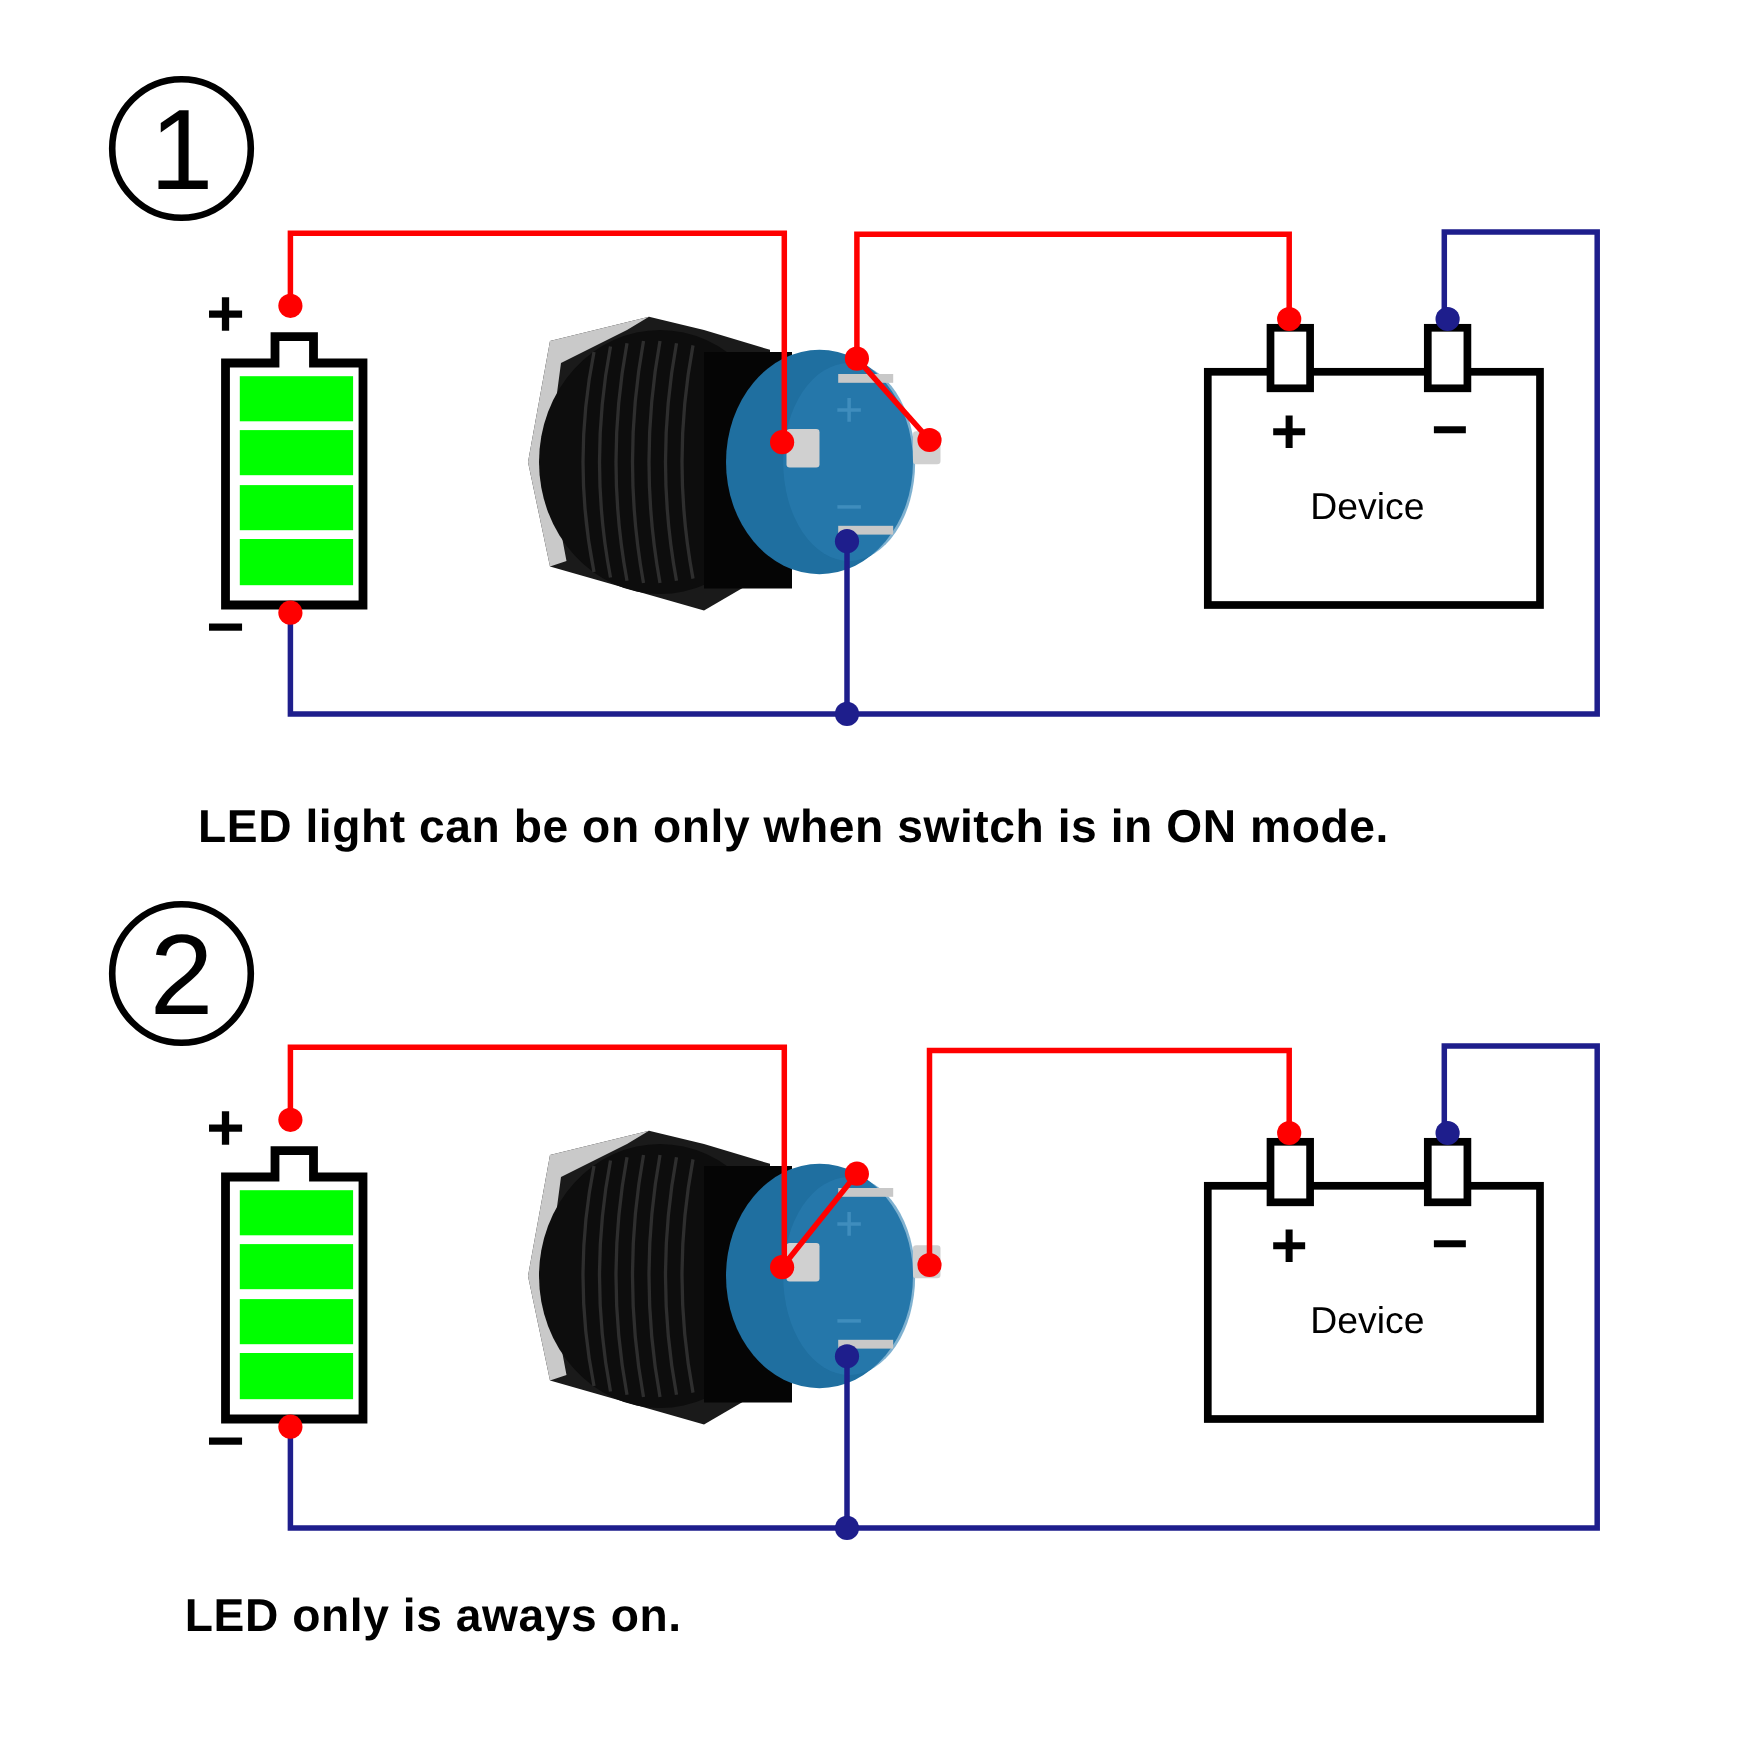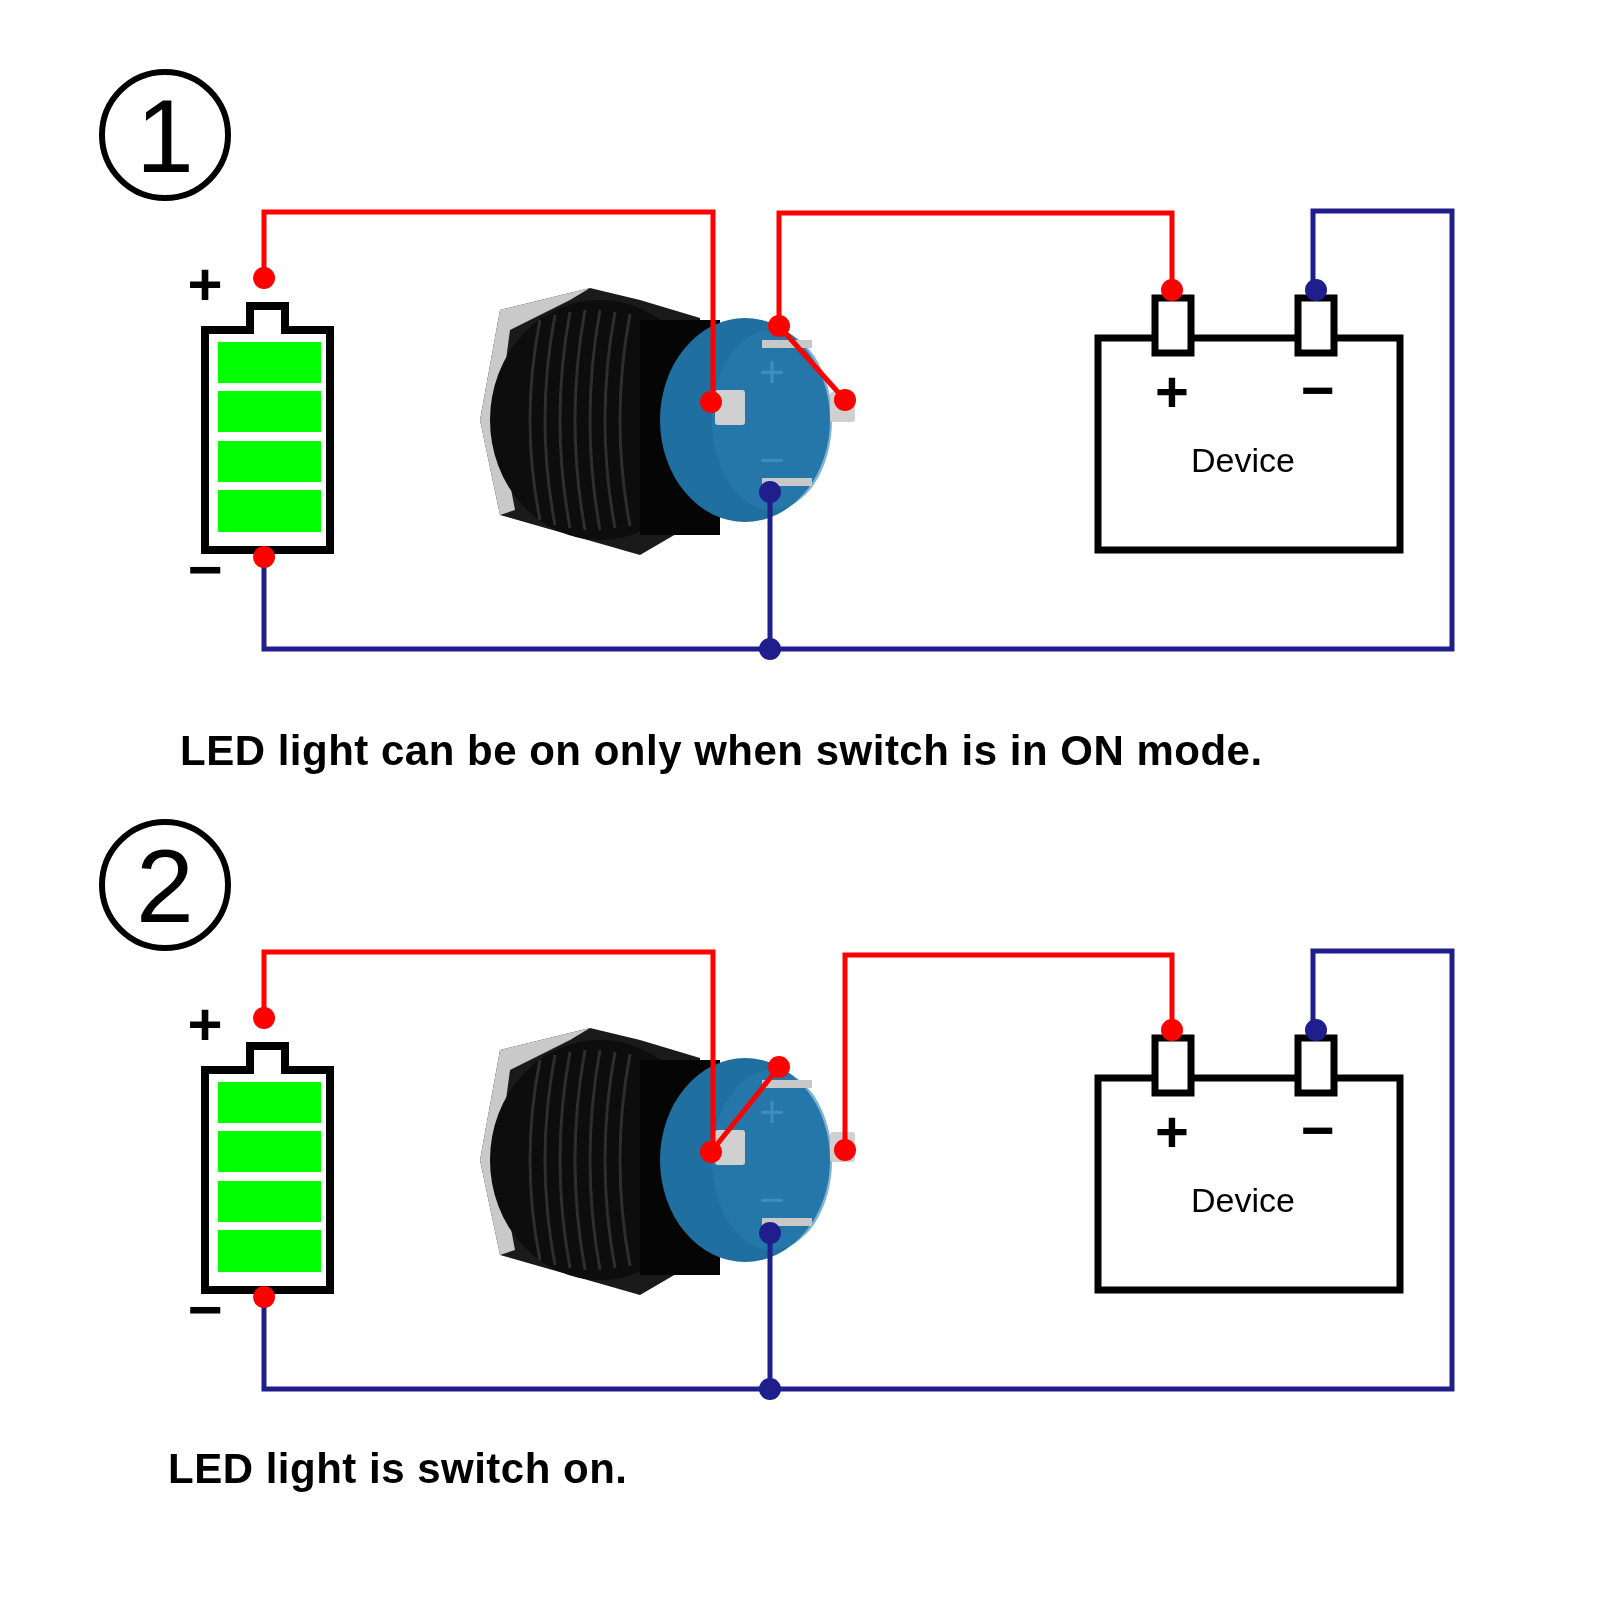--- a/index.html
+++ b/index.html
@@ -160,13 +160,13 @@
       <circle cx="711" cy="392" r="11" fill="#ff0000"></circle>
       <circle cx="779" cy="307" r="11" fill="#ff0000"></circle>
       <circle cx="845" cy="390" r="11" fill="#ff0000"></circle>
       <circle cx="1172" cy="270" r="11" fill="#ff0000"></circle>
       <circle cx="1316" cy="270" r="11" fill="#1e1e8c"></circle>
       <circle cx="770" cy="473" r="11" fill="#1e1e8c"></circle>
       <circle cx="770" cy="629" r="11" fill="#1e1e8c"></circle>
     </g>
   </svg>
 </div>
-<div class="caption" id="caption-2">LED light is switch on.</div>
+<div class="caption" id="caption-2">LED only is aways on.</div>
 
 </body></html>

